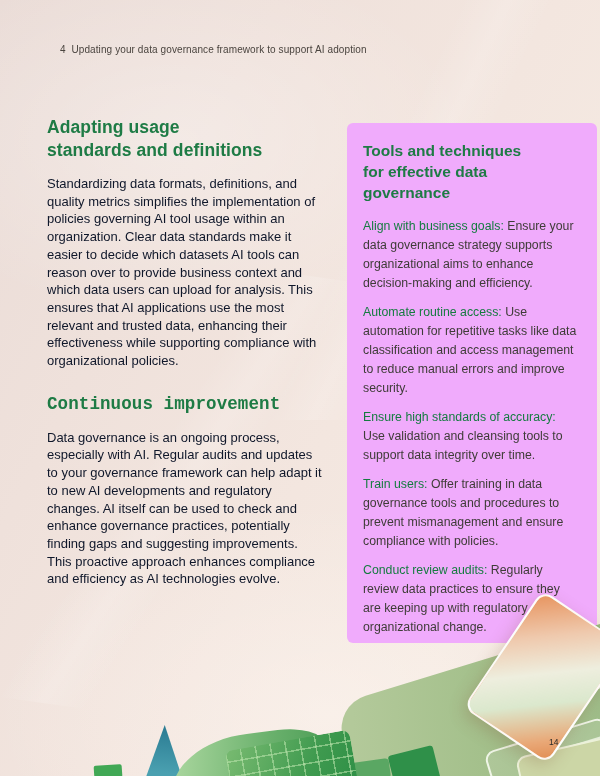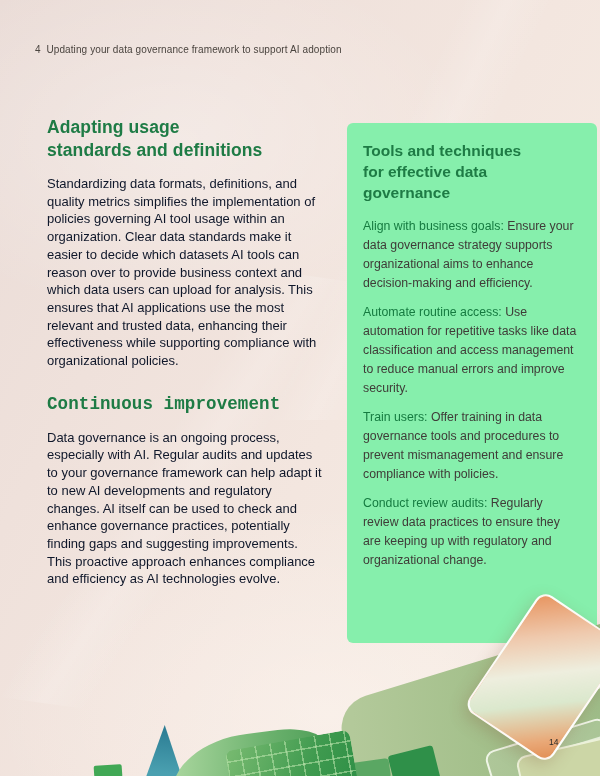--- a/index.html
+++ b/index.html
@@ -10,38 +10,38 @@
       radial-gradient(ellipse 420px 260px at 30% 18%, rgba(255,255,255,0.30), transparent 70%),
       radial-gradient(ellipse 480px 300px at 55% 92%, rgba(255,248,243,0.45), transparent 70%),
       linear-gradient(118deg,#eadcd7 0%,#efe1db 28%,#f3e6df 55%,#f5eae2 78%,#f1e4dd 100%);
   }
   .streak{position:absolute;pointer-events:none;
     background:linear-gradient(115deg,transparent 42%,rgba(255,255,255,0.16) 50%,transparent 58%);}
   .s1{left:220px;top:0;width:380px;height:420px;}
   .s2{left:0;top:260px;width:360px;height:460px;transform:rotate(8deg);}
 
   .page-header{
-    position:absolute;left:35px;top:44px;width:480px;
+    position:absolute;left:60px;top:44px;width:480px;
     font-size:10px;color:#4a443f;letter-spacing:.1px;white-space:pre-wrap;
   }
 
   .article{position:absolute;left:47px;top:116px;width:282px;z-index:3;}
   .article h2{
     margin:0;max-width:222px;
     font-size:17.5px;line-height:23px;font-weight:600;color:#1e7b45;letter-spacing:.1px;
   }
   .article h2.h2-second{margin-top:23px;max-width:282px;font-family:Liberation Mono, monospace;}
   .article p{
     margin:13px 0 0 0;width:278px;
     font-size:13px;line-height:17.7px;color:#0f172a;
   }
 
   .side-panel{
     position:absolute;left:347px;top:123px;width:250px;height:520px;z-index:1;
-    background:#86efac;border-radius:6px;box-sizing:border-box;
+    background:#f0abfc;border-radius:6px;box-sizing:border-box;
     padding:17px 20px 14px 16px;
   }
   .side-panel h3{
     margin:0 0 14px 0;max-width:172px;
     font-size:15.5px;line-height:21px;font-weight:600;color:#1e7b45;
   }
   .side-item{
     margin-top:10px;
     font-size:12.3px;line-height:19px;color:#3f3c38;
   }
@@ -134,20 +134,24 @@
 
   <div class="side-item">
     <span class="lead">Align with business goals:</span>
     <span>Ensure your data governance strategy supports organizational aims to enhance decision-making and efficiency.</span>
   </div>
   <div class="side-item">
     <span class="lead">Automate routine access:</span>
     <span>Use automation for repetitive tasks like data classification and access management to reduce manual errors and improve security.</span>
   </div>
   <div class="side-item">
+    <span class="lead">Ensure high standards of accuracy:</span>
+    <span>Use validation and cleansing tools to support data integrity over time.</span>
+  </div>
+  <div class="side-item">
     <span class="lead">Train users:</span>
     <span>Offer training in data governance tools and procedures to prevent mismanagement and ensure compliance with policies.</span>
   </div>
   <div class="side-item">
     <span class="lead">Conduct review audits:</span>
     <span>Regularly review data practices to ensure they are keeping up with regulatory and organizational change.</span>
   </div>
 </div>
 
 <div class="decor">

